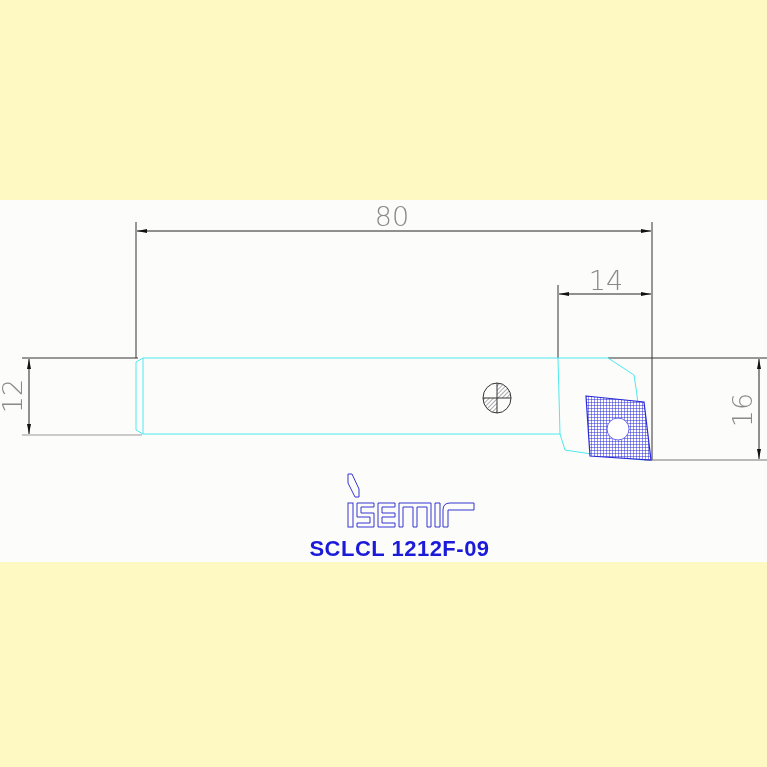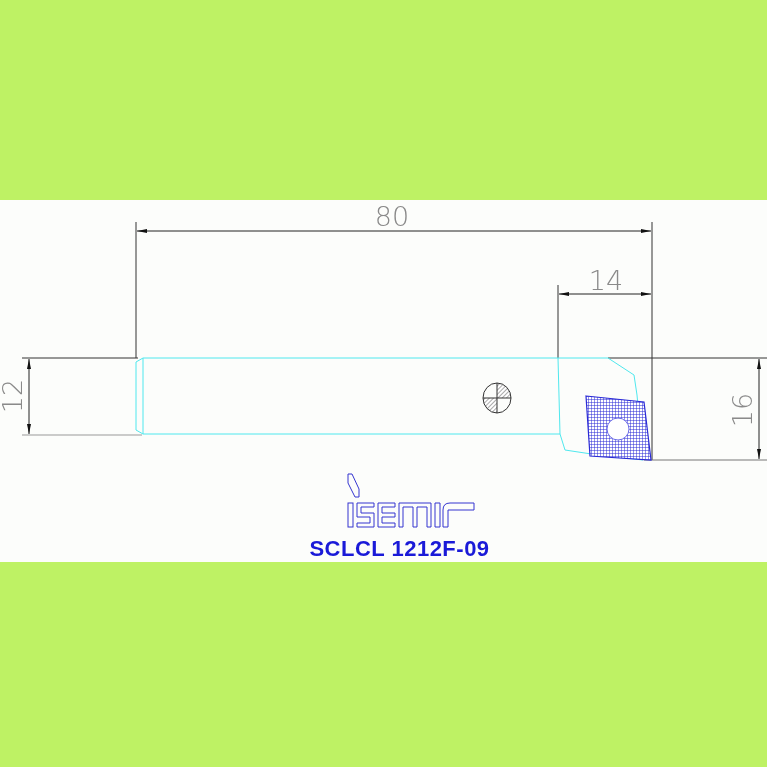--- a/index.html
+++ b/index.html
@@ -1,16 +1,16 @@
 <!DOCTYPE html>
 <html><head>
 <meta charset="utf-8">
 <style>
   html,body{margin:0;padding:0;background:#ffffff;}
-  #stage{position:relative;width:767px;height:767px;overflow:hidden;background:#bef264;}
+  #stage{position:relative;width:767px;height:767px;overflow:hidden;background:#fef9c3;}
   #band{position:absolute;left:0;top:200px;width:767px;height:362px;background:#fcfdfb;}
   svg{position:absolute;left:0;top:0;}
   .dimtxt{font-family:"DejaVu Sans",sans-serif;font-weight:200;fill:#8a8a8a;}
   #model{position:absolute;left:16px;width:767px;top:536px;text-align:center;font-family:"Liberation Sans",sans-serif;font-weight:bold;font-size:22px;letter-spacing:0.5px;}
 </style>
 </head>
 <body>
 
 <div id="stage">
   <div id="band"></div>

